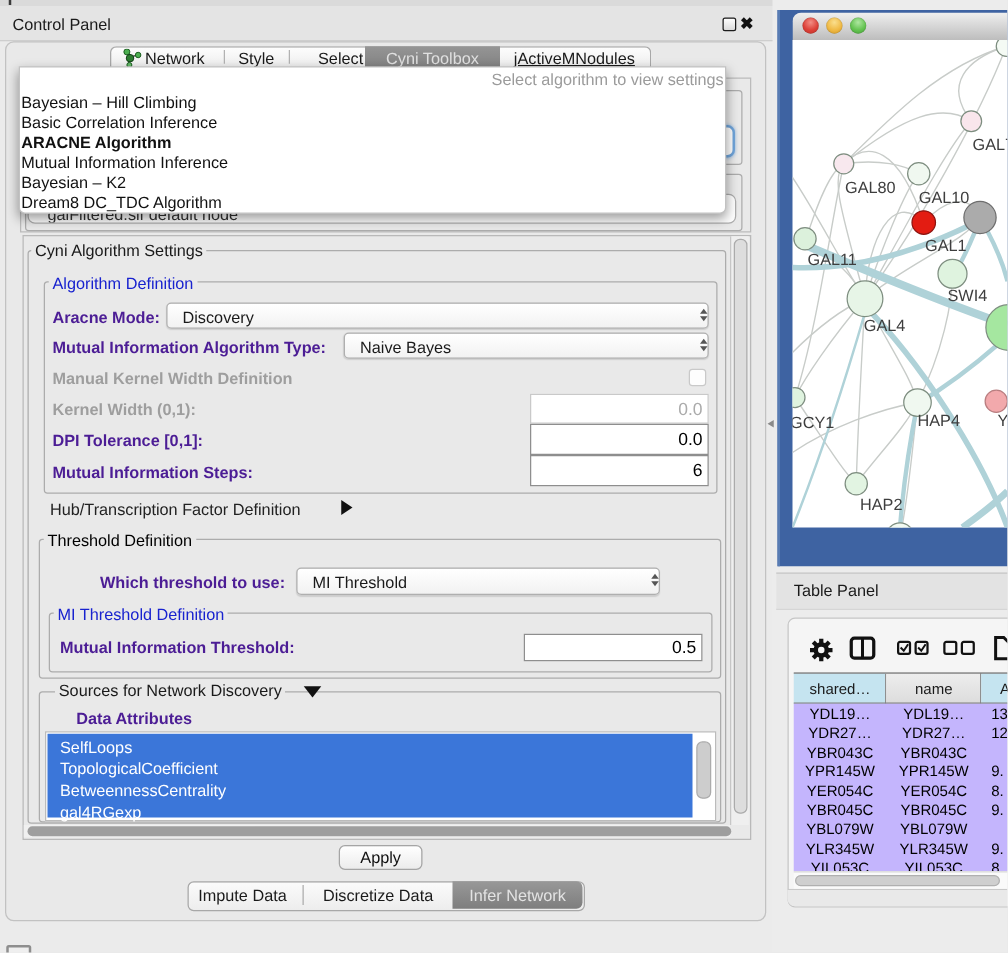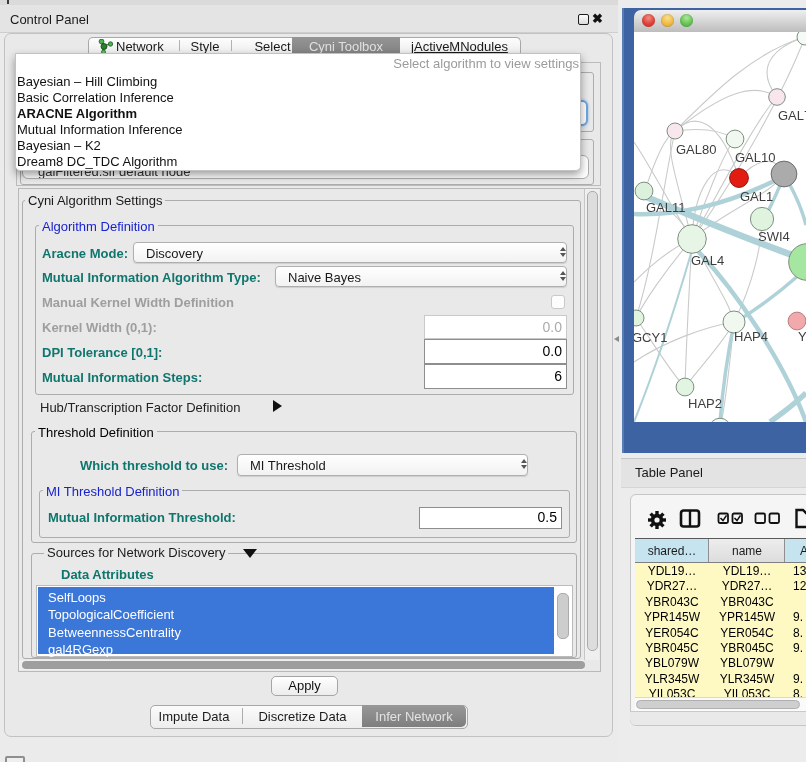--- a/index.html
+++ b/index.html
@@ -1,18 +1,18 @@
 <!DOCTYPE html>
 <html><head>
 <meta charset="utf-8">
 <style>
   html,body{margin:0;padding:0;}
   body{width:806px;height:762px;background:#ECECEC;font-family:"Liberation Sans",sans-serif;overflow:hidden;position:relative;}
   .abs{position:absolute;}
-  .b13{font-size:13px;font-weight:bold;color:#0f766e;}
+  .b13{font-size:13px;font-weight:bold;color:#4c1d95;}
   .r13{font-size:13px;color:#1a1a1a;}
   .grp{position:absolute;border:1px solid #ACACAC;border-radius:3px;}
   .gtitle{position:absolute;background:#E9E9E9;padding:0 3px;line-height:11px;}
   .combo{position:absolute;border:1px solid #AFAFAF;border-radius:4px;background:linear-gradient(#FFFFFF,#F2F2F2);box-shadow:0 1px 1px rgba(0,0,0,0.12);}
   .cArr{position:absolute;right:6px;}
   .cArr .up{width:0;height:0;border-left:3.5px solid transparent;border-right:3.5px solid transparent;border-bottom:4.5px solid #555;position:absolute;top:0;}
   .cArr .dn{width:0;height:0;border-left:3.5px solid transparent;border-right:3.5px solid transparent;border-top:4.5px solid #555;position:absolute;top:6px;}
   .fld{position:absolute;background:#FFF;border:1px solid #8E8E8E;font-size:14px;color:#000;text-align:right;padding-right:4px;line-height:22px;}
 </style>
 </head>
@@ -269,21 +269,21 @@
 
 <div class="abs" style="left:635px;top:538px;width:171px;height:1px;background:#5A5A5A;"></div>
 <div class="abs" style="left:635px;top:539px;width:74px;height:24px;background:#C5E4F0;border-right:1px solid #8F8F8F;box-sizing:border-box;"></div>
 <div class="abs" style="left:709px;top:539px;width:76px;height:24px;background:linear-gradient(#EDEDED,#DCDCDC);border-right:1px solid #8F8F8F;box-sizing:border-box;"></div>
 <div class="abs" style="left:785px;top:539px;width:21px;height:24px;background:#C5E4F0;"></div>
 <div class="abs" style="left:635px;top:562px;width:171px;height:1px;background:#7F7F7F;"></div>
 <div class="abs" style="left:635px;top:544px;width:74px;text-align:center;font-size:12px;color:#1a1a1a;">shared…</div>
 <div class="abs" style="left:709px;top:544px;width:76px;text-align:center;font-size:12px;color:#1a1a1a;">name</div>
 <div class="abs" style="left:800px;top:544px;font-size:12px;color:#1a1a1a;">Av</div>
 
-<div class="abs" style="left:635px;top:563px;width:171px;height:134px;background:#fef9c3;overflow:hidden;">
+<div class="abs" style="left:635px;top:563px;width:171px;height:134px;background:#c4b5fd;overflow:hidden;">
   <div style="position:absolute;left:0;top:1px;width:74px;text-align:center;font-size:12px;line-height:15.4px;color:#000;">YDL19…<br>YDR27…<br>YBR043C<br>YPR145W<br>YER054C<br>YBR045C<br>YBL079W<br>YLR345W<br>YIL053C</div>
   <div style="position:absolute;left:74px;top:1px;width:76px;text-align:center;font-size:12px;line-height:15.4px;color:#000;">YDL19…<br>YDR27…<br>YBR043C<br>YPR145W<br>YER054C<br>YBR045C<br>YBL079W<br>YLR345W<br>YIL053C</div>
   <div style="position:absolute;left:158px;top:1px;width:20px;font-size:12px;line-height:15.4px;color:#000;">13<br>12<br>&nbsp;<br>9.<br>8.<br>9.<br>&nbsp;<br>9.<br>8.</div>
 </div>
 
 <div class="abs" style="left:635px;top:697px;width:171px;height:14px;background:#FAFAFA;border-top:1px solid #D8D8D8;"></div>
 <div class="abs" style="left:636px;top:700px;width:162px;height:7px;background:#CFCFCF;border:1px solid #B0B0B0;border-radius:5px;"></div>
 
 <div class="abs" style="left:630px;top:711px;width:176px;height:13px;background:#E9E9E9;border-top:1px solid #C9C9C9;border-radius:0 0 0 6px;"></div>
 

